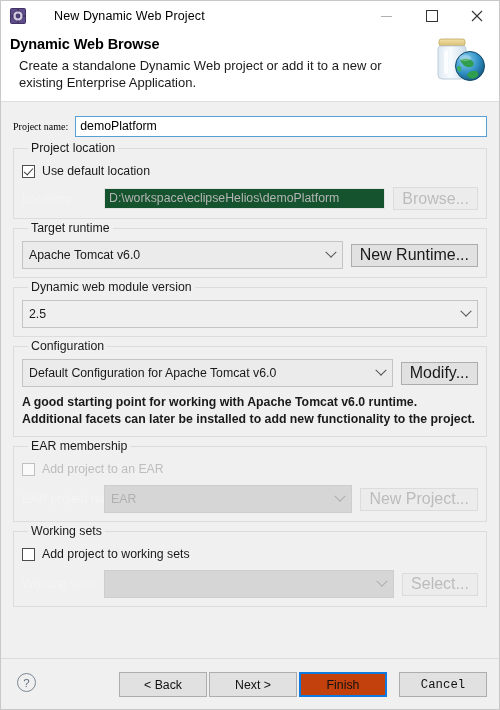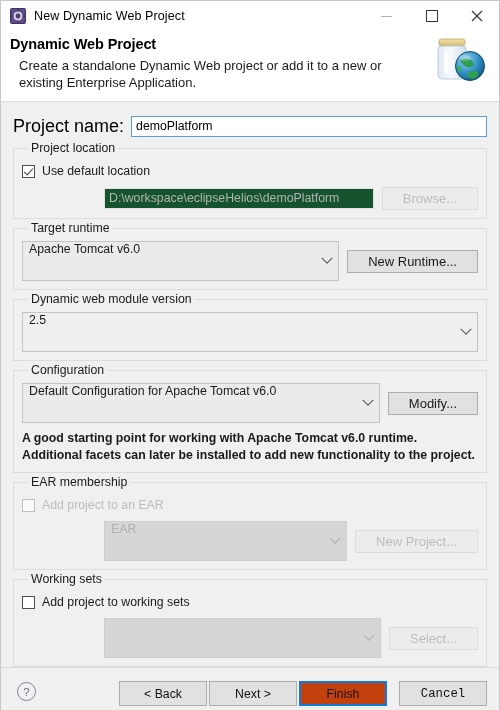--- a/index.html
+++ b/index.html
@@ -28,20 +28,21 @@
   }
 
   
   .titlebar {
     height: 30px;
     background: #ffffff;
     display: flex;
     align-items: center;
     flex: 0 0 auto;
     position: relative;
+    gap: 20px;
   }
   .title-icon {
     width: 16px;
     height: 16px;
     margin-left: 9px;
     margin-right: 8px;
     flex: 0 0 auto;
     position: relative;
   }
   .title-text {
@@ -126,23 +127,24 @@
     box-sizing: border-box;
   }
 
   .row-projectname {
     display: flex;
     align-items: center;
     height: 26px;
     margin-top: 11px;
   }
   .row-projectname label {
-    font-size: 18px;
+    font-size: 10px;
     margin-right: 7px;
     white-space: nowrap;
+    font-family: Liberation Serif, serif;
   }
   .text-input {
     flex: 1 1 auto;
     height: 21px;
     box-sizing: border-box;
     border: 1px solid #5a9fd4;
     background: #ffffff;
     font-family: "Liberation Sans", sans-serif;
     font-size: 12.3px;
     padding: 0 4px;
@@ -229,42 +231,43 @@
     overflow: hidden;
   }
 
   .btn {
     box-sizing: border-box;
     height: 23px;
     min-width: 76px;
     border: 1px solid #adadad;
     background: #e1e1e1;
     font-family: "Liberation Sans", sans-serif;
-    font-size: 13px;
+    font-size: 16px;
     color: #1a1a1a;
     display: inline-flex;
     align-items: center;
     justify-content: center;
-    padding: 0 20px;
+    padding: 0 8px;
     white-space: nowrap;
     flex: 0 0 auto;
   }
   .btn.disabled {
     color: #bcbcbc;
     border-color: #dcdcdc;
     background: #ececec;
   }
 
   
   .combo {
     box-sizing: border-box;
-    height: 40px;
+    height: 28px;
     border: 1px solid #c4c4c4;
     background: #ebebeb;
     display: flex;
+    align-items: center;
     position: relative;
     flex: 1 1 auto;
     overflow: hidden;
   }
   .combo .ctext {
     flex: 1 1 auto;
     font-size: 12.3px;
     color: #1a1a1a;
     padding-left: 6px;
     white-space: nowrap;
@@ -386,21 +389,21 @@
       <div class="win-btn close">
         <svg width="12" height="12" viewBox="0 0 12 12">
           <line x1="1" y1="1" x2="11" y2="11" stroke="#333" stroke-width="1.1"></line>
           <line x1="11" y1="1" x2="1" y2="11" stroke="#333" stroke-width="1.1"></line>
         </svg>
       </div>
     </div>
   </div>
 
   <div class="header">
-    <div class="header-title">Dynamic Web Project</div>
+    <div class="header-title">Dynamic Web Browse</div>
     <div class="header-desc">Create a standalone Dynamic Web project or add it to a new or existing Enterprise Application.</div>
     <div class="header-banner-icon">
       <svg width="66" height="62" viewBox="0 0 66 62">
         <defs>
           <linearGradient id="jarg" x1="0" y1="0" x2="1" y2="0">
             <stop offset="0%" stop-color="#dfe9f2"></stop>
             <stop offset="45%" stop-color="#f7fbfe"></stop>
             <stop offset="100%" stop-color="#cfdeeb"></stop>
           </linearGradient>
           <linearGradient id="lidg" x1="0" y1="0" x2="0" y2="1">

